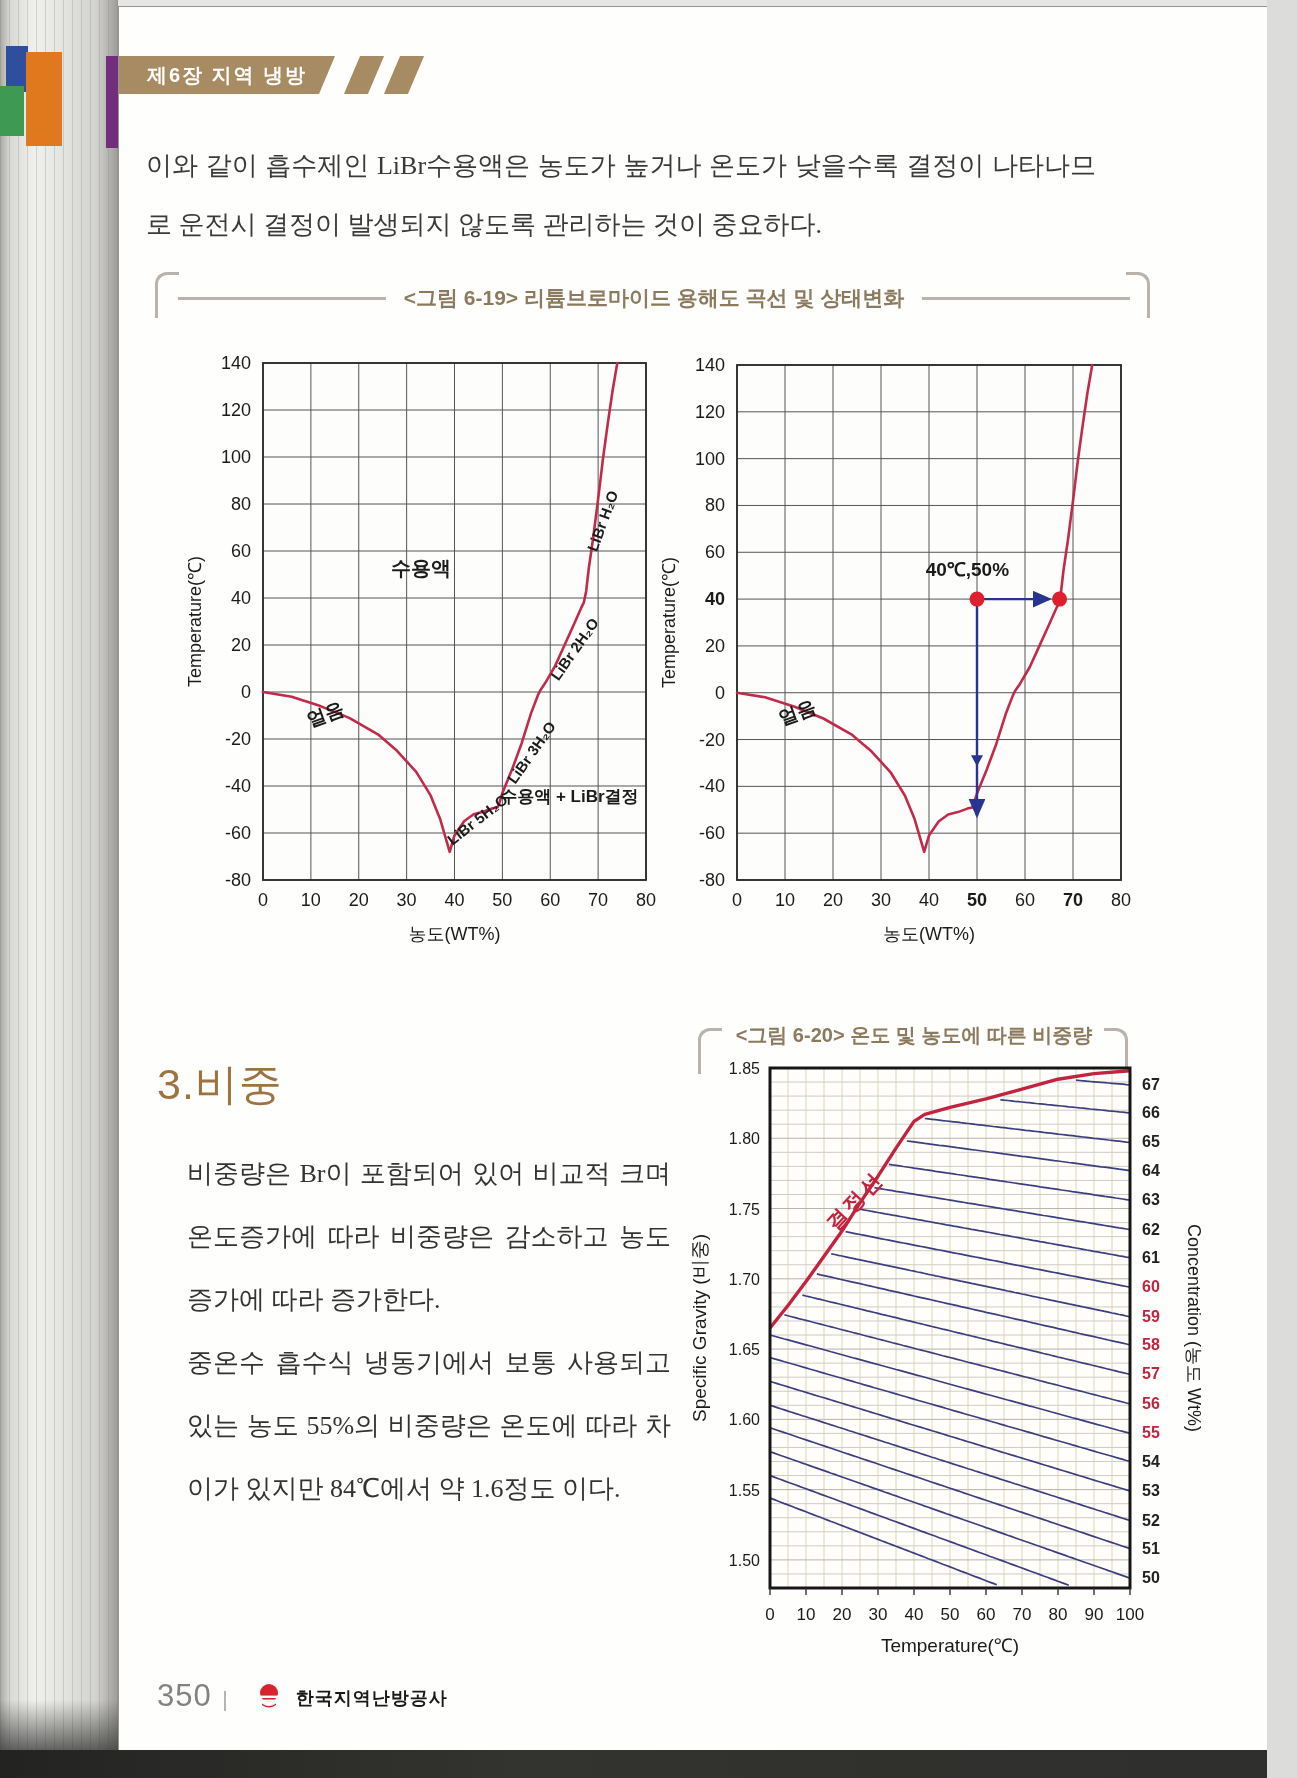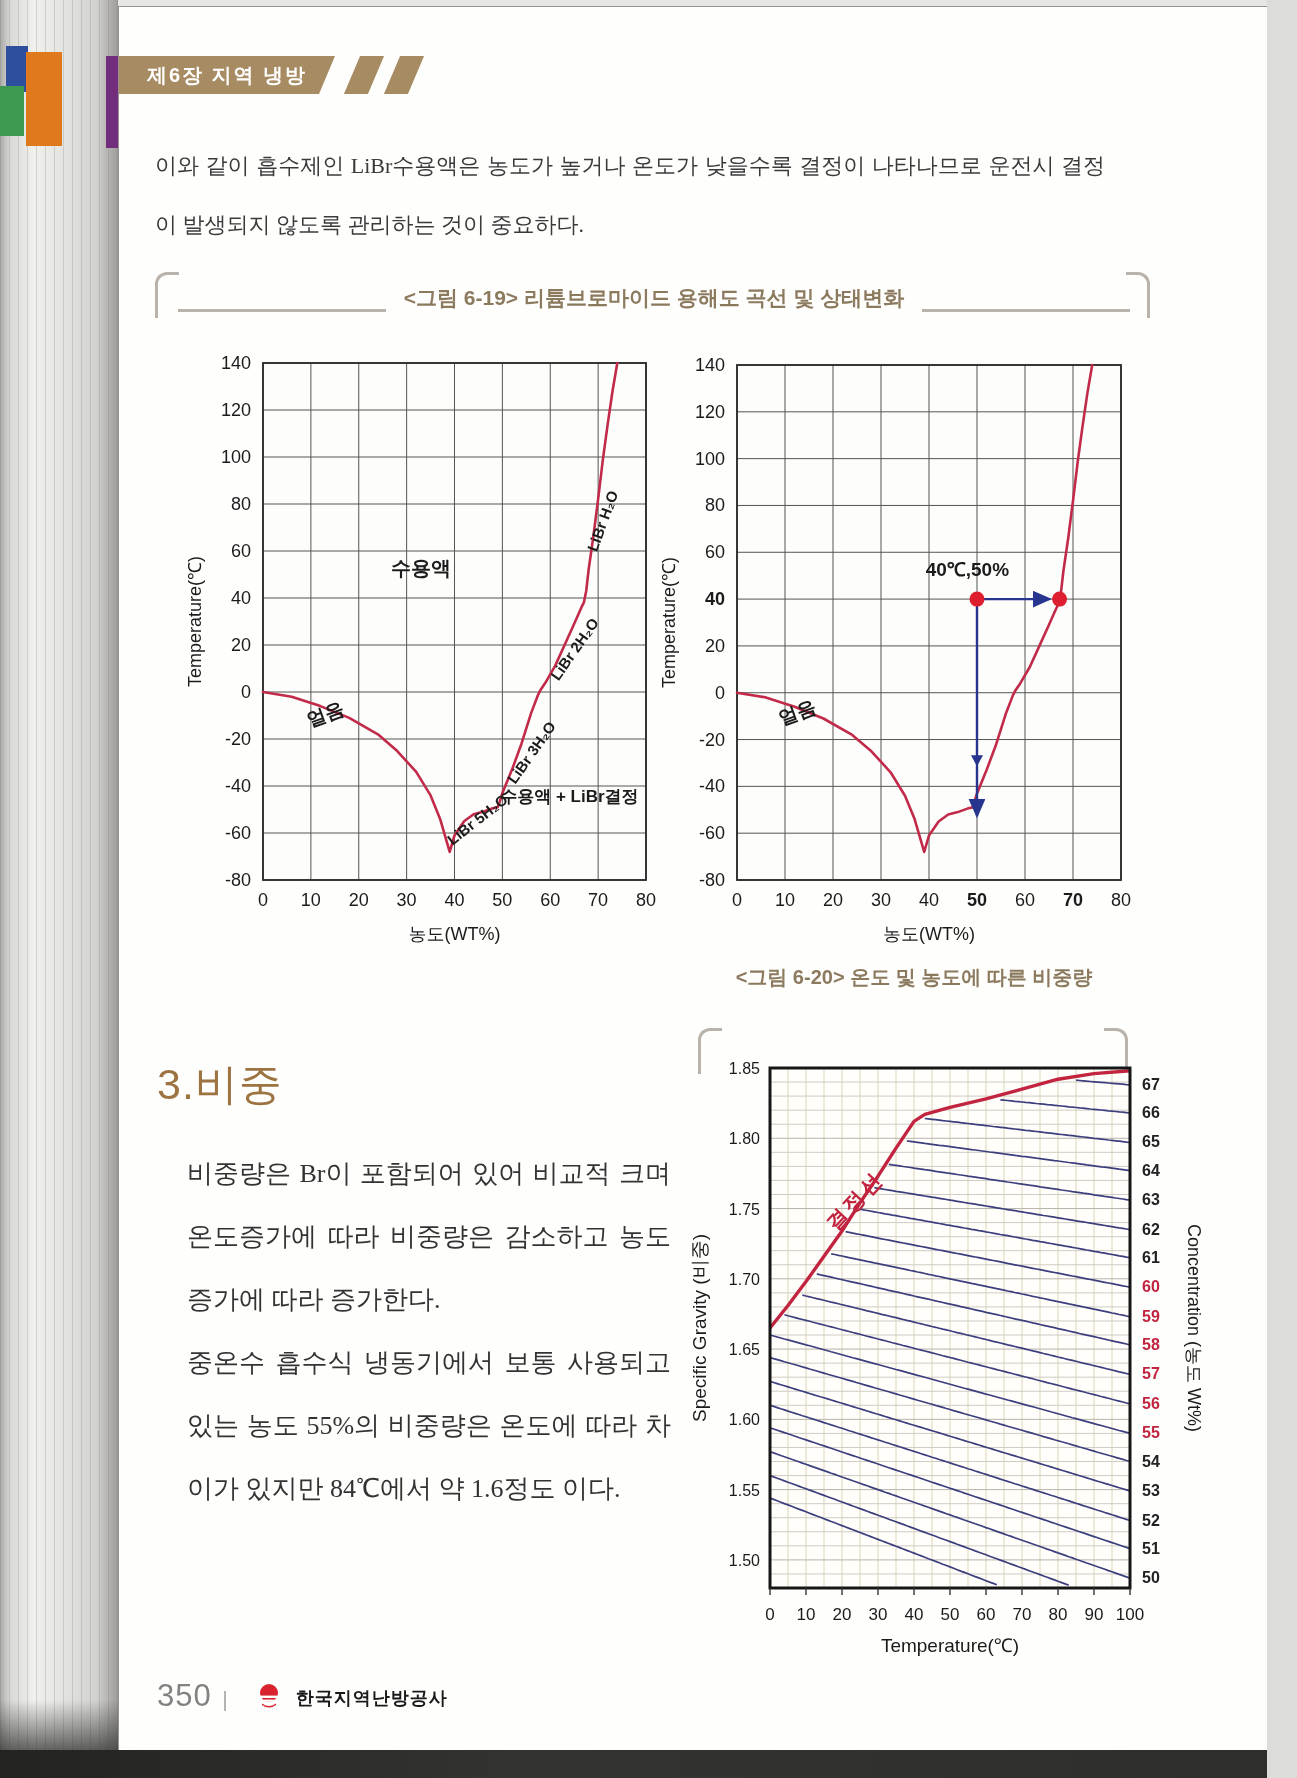--- a/index.html
+++ b/index.html
@@ -20,29 +20,29 @@
   .bottom-band{position:absolute;left:0;top:1750px;width:1297px;height:28px;
     background:linear-gradient(90deg,#232422,#33342f 40%,#2e2f2d);}
   
   .banner{position:absolute;left:119px;top:56px;width:216px;height:38px;background:#a78b62;
     color:#fff;display:flex;align-items:center;justify-content:center;font-size:20px;font-weight:bold;
     letter-spacing:2px;clip-path:polygon(0 0,100% 0,calc(100% - 16px) 100%,0 100%);}
   .stripe{position:absolute;top:56px;height:38px;width:24px;background:#a78b62;transform:skewX(-23deg);}
   .stripe.s1{left:352px;}
   .stripe.s2{left:392px;}
   
-  .intro{position:absolute;left:155px;top:136px;width:950px;margin:0;
-    font-family:"Liberation Serif",serif;font-size:22px;line-height:59px;color:#3a3a3a;text-align:justify;}
+  .intro{position:absolute;left:146px;top:136px;width:950px;margin:0;
+    font-family:"Liberation Serif",serif;font-size:26px;line-height:59px;color:#3a3a3a;text-align:justify;}
   .corner{position:absolute;width:24px;height:46px;border-top:3px solid #b9b3ab;box-sizing:border-box;}
   .corner.l{border-left:3px solid #b9b3ab;border-top-left-radius:12px;}
   .corner.r{border-right:3px solid #b9b3ab;border-top-right-radius:12px;}
-  .cap19{position:absolute;left:178px;top:284px;width:952px;display:flex;align-items:flex-end;gap:18px;}
+  .cap19{position:absolute;left:178px;top:284px;width:952px;display:flex;align-items:center;gap:18px;}
   .cap19 .ln{flex:1;height:3px;background:#b9b3ab;}
   .figtitle{font-size:21px;font-weight:bold;color:#8c7a5e;white-space:nowrap;}
-  .cap20{position:absolute;left:725px;top:964px;width:378px;text-align:center;font-size:20px;
+  .cap20{position:absolute;left:725px;top:1022px;width:378px;text-align:center;font-size:20px;
     font-weight:bold;color:#8c7a5e;white-space:nowrap;}
   .section-title{position:absolute;left:157px;top:1056px;margin:0;font-size:43px;font-weight:normal;
     color:#9d7342;letter-spacing:1px;}
   .bodytext{position:absolute;left:155px;top:1142px;width:484px;
     font-family:"Liberation Serif",serif;font-size:26px;line-height:63px;color:#333;text-align:justify;margin-left:32px;}
   .bodytext p{margin:0;}
   
   #chart19L{position:absolute;left:172px;top:318px;}
   #chart19R{position:absolute;left:648px;top:318px;}
   #chartSG{position:absolute;left:640px;top:1056px;}

